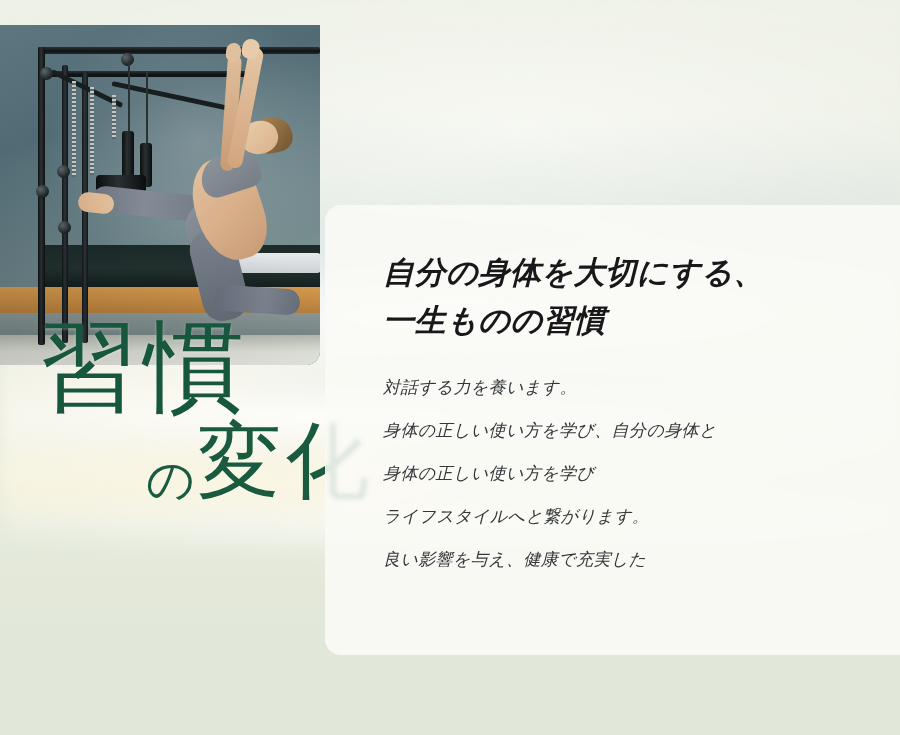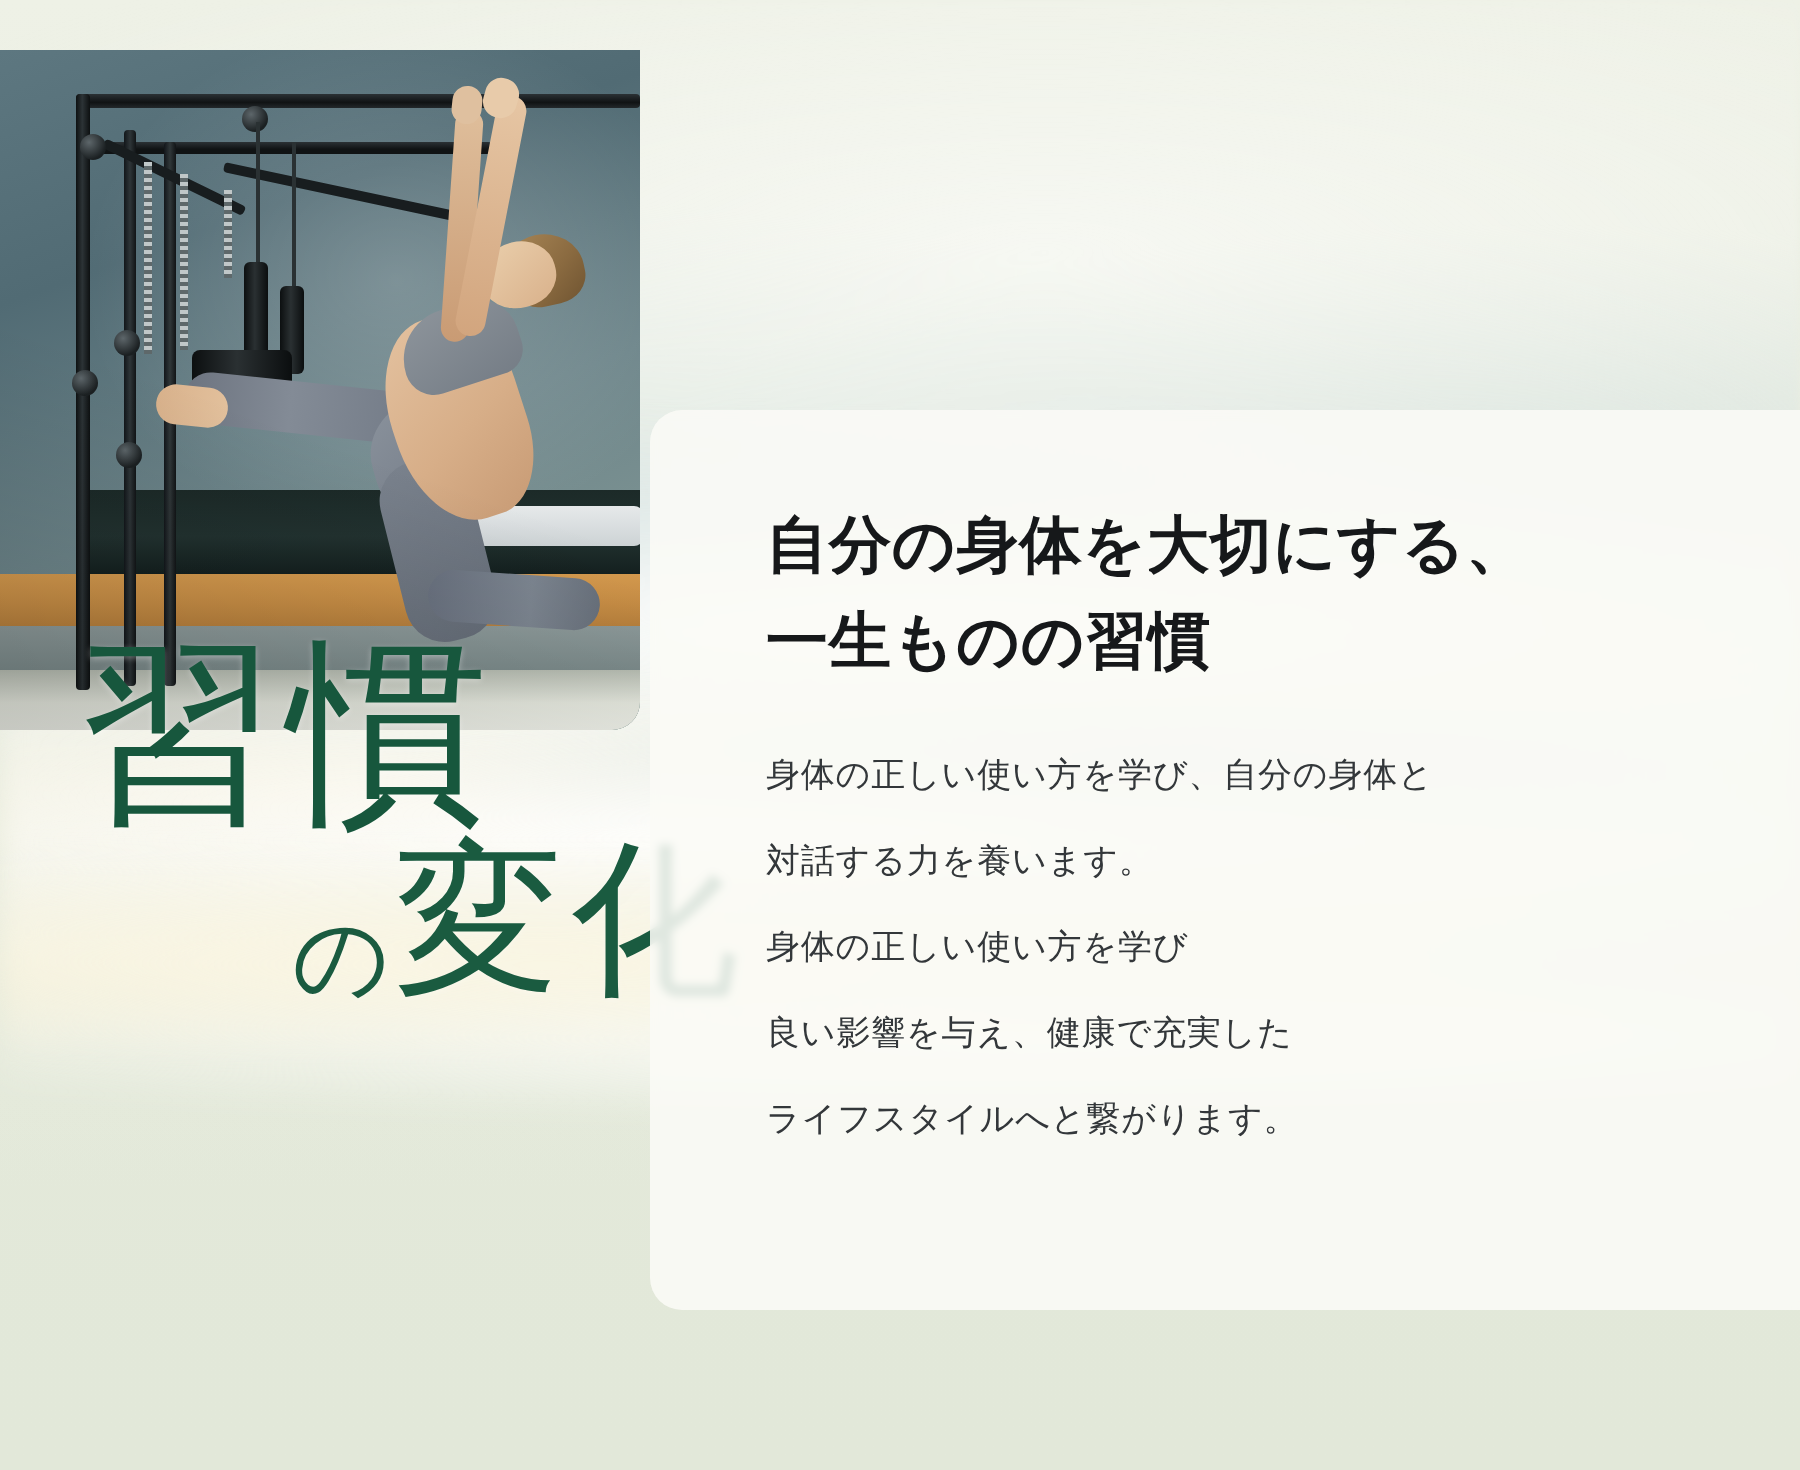--- a/index.html
+++ b/index.html
@@ -199,21 +199,21 @@
   .deco-b .sm{font-size:48px;letter-spacing:2px;vertical-align:-6px;}
   .deco-b .lg{font-size:84px;letter-spacing:4px;}
 
   
   .card{
     position:absolute;left:325px;top:205px;width:575px;height:450px;
     background:rgba(250,251,246,.88);
     border-radius:16px 0 0 16px;
     backdrop-filter:blur(2px);
   }
-  .card-inner{position:absolute;left:58px;top:44px;right:18px;}
+  .card-inner{position:absolute;left:58px;top:44px;right:18px;font-style:italic;}
   .headline{
     margin:0;
     font-size:31px;font-weight:700;line-height:48px;
     color:#16181a;letter-spacing:.5px;
   }
   .headline .l2{display:block;}
   .body-copy{
     margin:0;padding-top:21px;
     font-size:17px;line-height:43px;color:#33373a;letter-spacing:.4px;
   }
@@ -287,22 +287,22 @@
     <div class="deco-b"><span class="sm">の</span><span class="lg">変化</span></div>
   </div>
 
   <div class="card">
     <div class="card-inner">
       <h2 class="headline">
         <span class="l1">自分の身体を大切にする、</span>
         <span class="l2">一生ものの習慣</span>
       </h2>
       <p class="body-copy">
+        <span>対話する力を養います。</span>
         <span>身体の正しい使い方を学び、自分の身体と</span>
-        <span>対話する力を養います。</span>
         <span>身体の正しい使い方を学び</span>
+        <span>ライフスタイルへと繋がります。</span>
         <span>良い影響を与え、健康で充実した</span>
-        <span>ライフスタイルへと繋がります。</span>
       </p>
     </div>
   </div>
 
 </div>
 
 </body></html>

